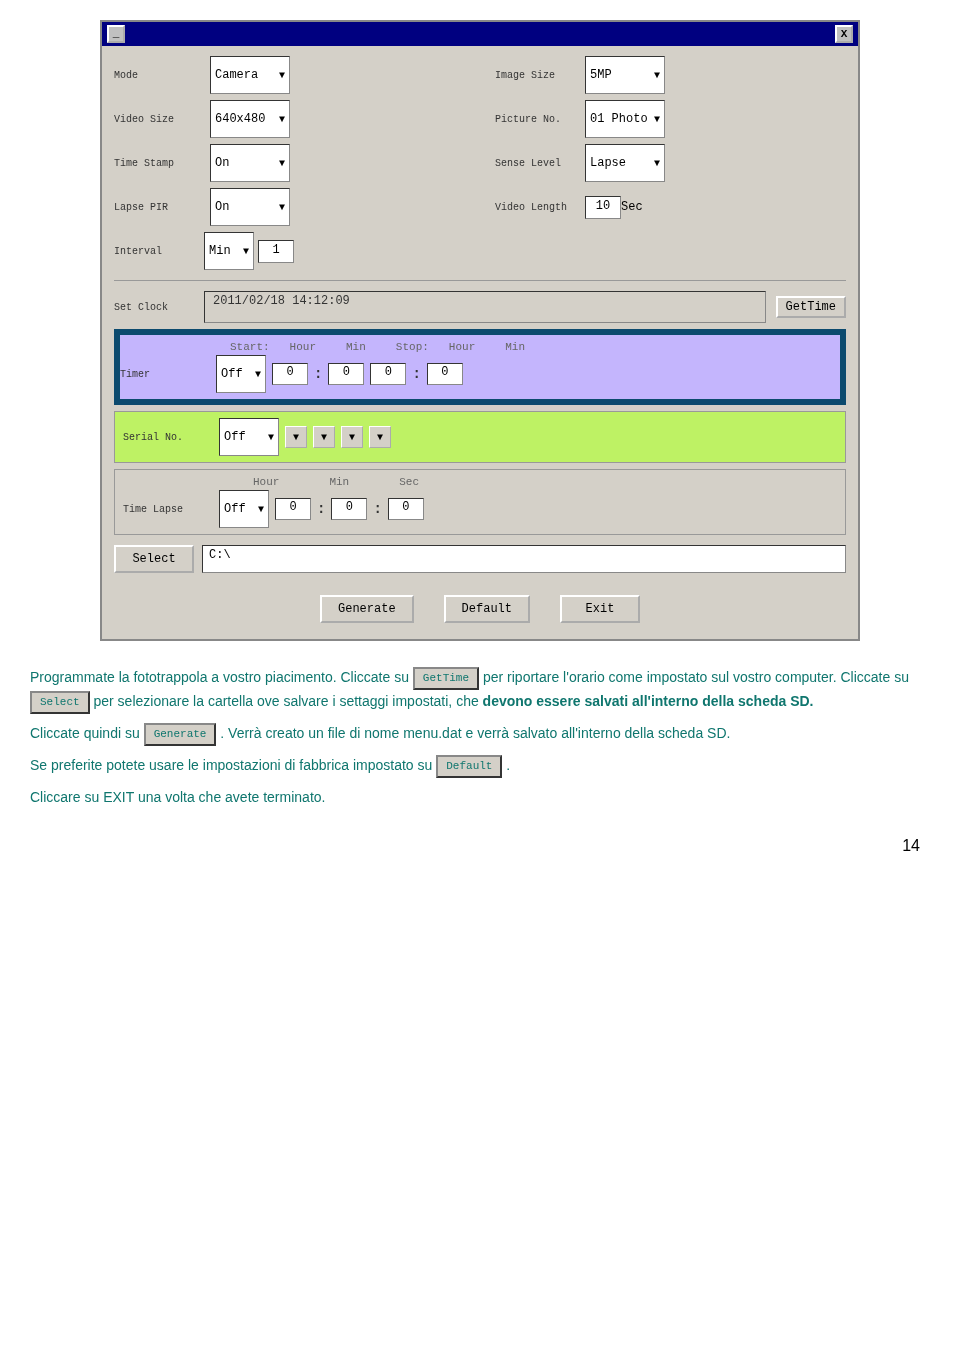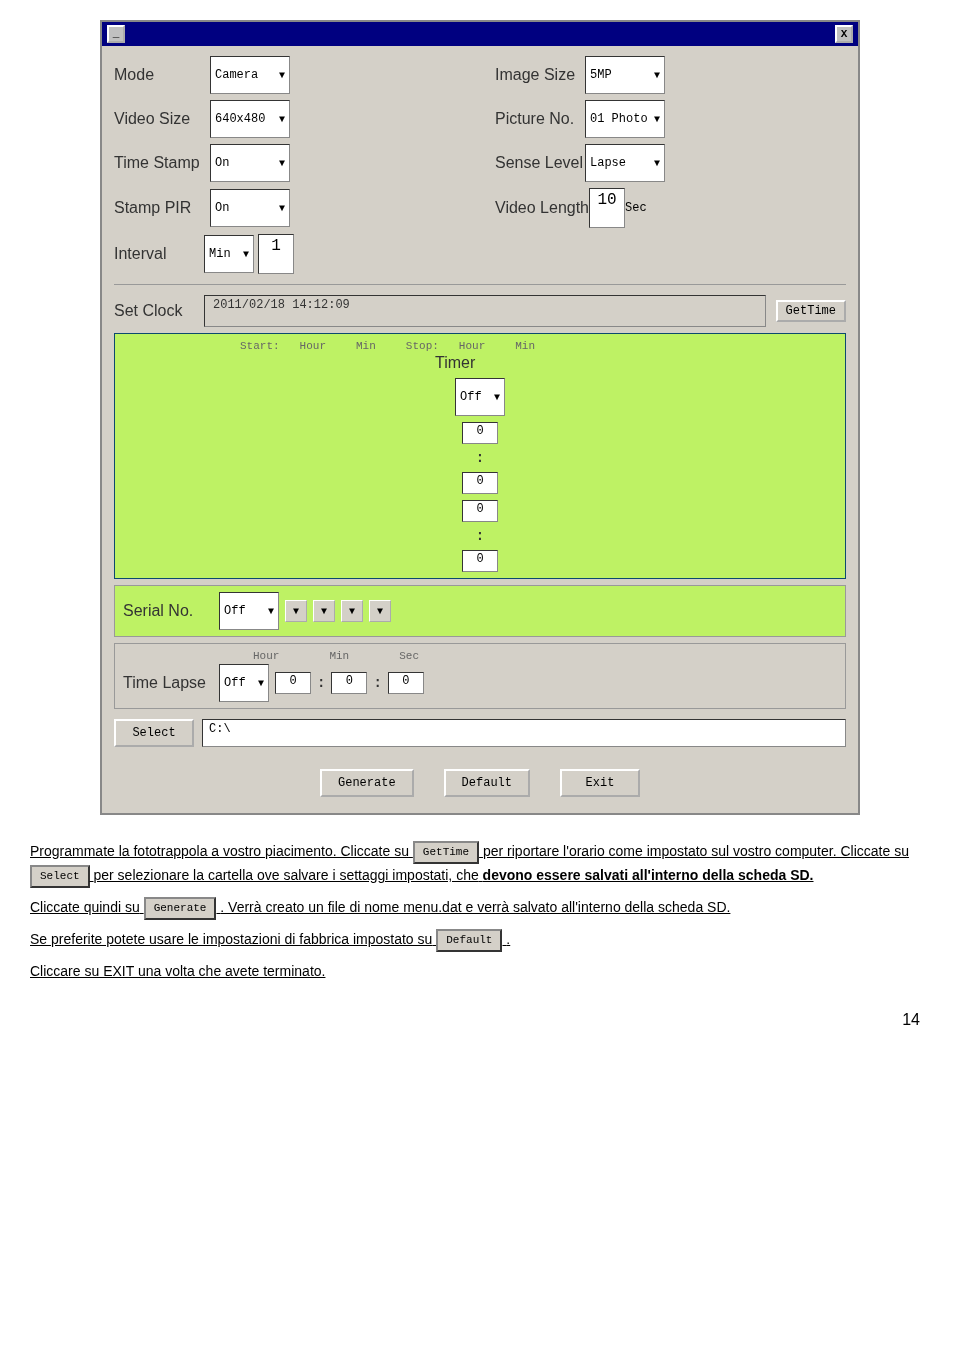--- a/index.html
+++ b/index.html
@@ -75,22 +75,22 @@
     }
 
     .settings-row {
       display: flex;
       align-items: center;
       gap: 0;
     }
 
     .label-cell {
       color: #333;
-      font-family: Liberation Sans, sans-serif;
-      font-size: 16px;
+      font-family: Liberation Mono, monospace;
+      font-size: 10px;
       min-width: 90px;
     }
 
     .dropdown-box {
       background: #fff;
       border: 1px inset #888;
       padding: 2px 4px;
       font-family: 'Courier New', monospace;
       font-size: 12px;
       display: flex;
@@ -103,22 +103,22 @@
     .dropdown-box .arrow {
       margin-left: auto;
       font-size: 10px;
     }
 
     .text-input {
       background: #fff;
       border: 1px inset #888;
       padding: 2px 4px;
       font-family: 'Courier New', monospace;
-      font-size: 16px;
-      height: 40px;
+      font-size: 12px;
+      height: 23px;
       min-width: 30px;
     }
 
     .two-col {
       display: flex;
       gap: 30px;
       width: 100%;
     }
 
     .col-left {
@@ -164,30 +164,29 @@
       border: 2px outset #fff;
       padding: 2px 8px;
       font-family: 'Courier New', monospace;
       font-size: 12px;
       cursor: pointer;
       height: 22px;
     }
 
     
     .timer-section {
-      border: 1px solid #0c4a6e;
-      padding: 6px 15px;
-      background: #bef264;
+      border: 6px solid #0c4a6e;
+      padding: 6px 0;
+      background: #c4b5fd;
     }
 
     .timer-controls {
       display: flex;
       align-items: center;
       gap: 6px;
-      flex-direction: column;
     }
 
     .small-input {
       background: #fff;
       border: 1px inset #888;
       width: 36px;
       height: 22px;
       font-family: 'Courier New', monospace;
       font-size: 12px;
       text-align: center;
@@ -282,22 +281,21 @@
       cursor: pointer;
       min-width: 80px;
       height: 28px;
     }
 
     
     .description-section {
       padding: 15px 10px 10px 10px;
       font-size: 14px;
       line-height: 1.6;
-      color: #000000;
-      text-decoration: underline;
+      color: #0f766e;
     }
 
     .description-section p {
       margin-bottom: 8px;
     }
 
     .inline-btn {
       background: #d4d0c8;
       border: 2px outset #888;
       padding: 1px 8px;
@@ -394,21 +392,21 @@
                 <span>Lapse</span>
                 <span class="arrow">▼</span>
               </div>
             </div>
           </div>
         </div>
 
         <div class="settings-row">
           <div class="two-col">
             <div class="col-left">
-              <span class="label-cell">Stamp PIR</span>
+              <span class="label-cell">Lapse PIR</span>
               <div class="dropdown-box">
                 <span>On</span>
                 <span class="arrow">▼</span>
               </div>
             </div>
             <div class="col-right">
               <span class="label-cell">Video Length</span>
               <div class="text-input" style="width:36px; text-align:center;">10</div>
               <span>Sec</span>
             </div>

